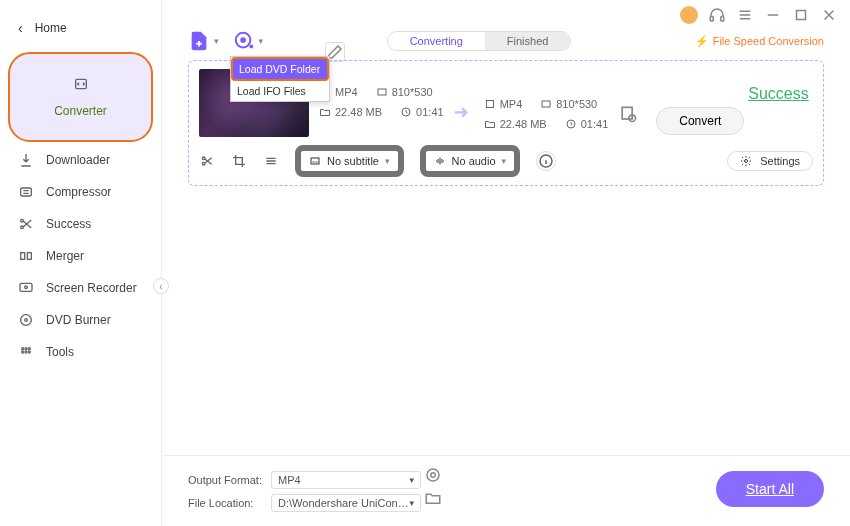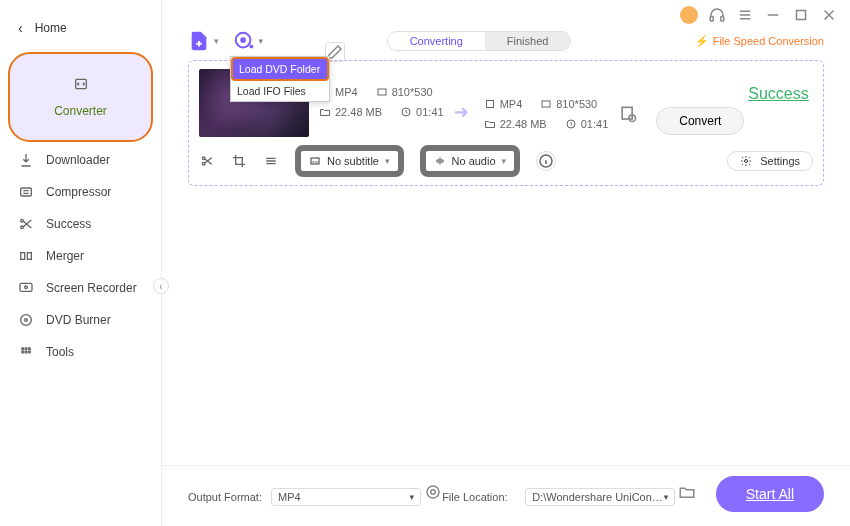--- a/index.html
+++ b/index.html
@@ -40,21 +40,21 @@
 .settingsicon { width:20px; height:20px; color:#888; margin-top:22px; }
 .convertbtn { border:1px solid #ddd; background:#f5f5f5; border-radius:16px; padding:6px 22px; font-size:12px; cursor:pointer; margin-top:22px; }
 .statusbox { display:flex; align-items:flex-start; gap:4px; margin-top:14px; margin-left:8px; }
 .success { color:#3cb46e; font-size:16px;text-decoration:underline; }
 .filectrl { display:flex; align-items:center; gap:16px; padding-top:8px; }
 .filectrl .ci { width:16px; height:16px; display:flex; align-items:center; justify-content:center; color:#666; cursor:pointer; }
 .selectbox { display:flex; align-items:center; border:6px solid #737373; border-radius:8px; padding:4px 8px; min-width:96px; font-size:11px; gap:6px; cursor:pointer; }
 .selectbox .car { margin-left:auto; font-size:9px; color:#888; }
 .settingsbtn { display:flex; align-items:center; gap:8px; border:1px solid #ddd; border-radius:12px; padding:3px 12px; font-size:11px; margin-left:auto; cursor:pointer; }
 .footer { padding:10px 26px 14px; border-top:1px solid #eee; display:flex; align-items:center; gap:10px; margin-top:auto; font-size:11px; color:#555; }
-.footer .fcol { display:flex; flex-direction:row; }
+.footer .fcol { display:flex; flex-direction:column; }
 .footer .flabel { display:inline-block; width:80px; }
 .footer .fsel { border:1px solid #ddd; border-radius:3px; padding:2px 6px; display:inline-flex; align-items:center; width:150px; }
 .footer .fsel .car { margin-left:auto; font-size:9px; }
 .footer .ficon { width:18px; height:18px; display:inline-flex; align-items:center; justify-content:center; color:#888; cursor:pointer; }
 .toggle { width:26px; height:14px; background:#ddd; border-radius:7px; position:relative; display:inline-block; }
 .toggle::after { content:""; position:absolute; width:12px; height:12px; background:#fff; border-radius:50%; top:1px; left:1px; }
 .startall { background:#8a6bff; color:#fff; border:none; border-radius:20px; padding:10px 30px; font-size:14px; cursor:pointer; margin-left:auto;text-decoration:underline; }
 svg { width:100%; height:100%; }
 </style>
 </head>

